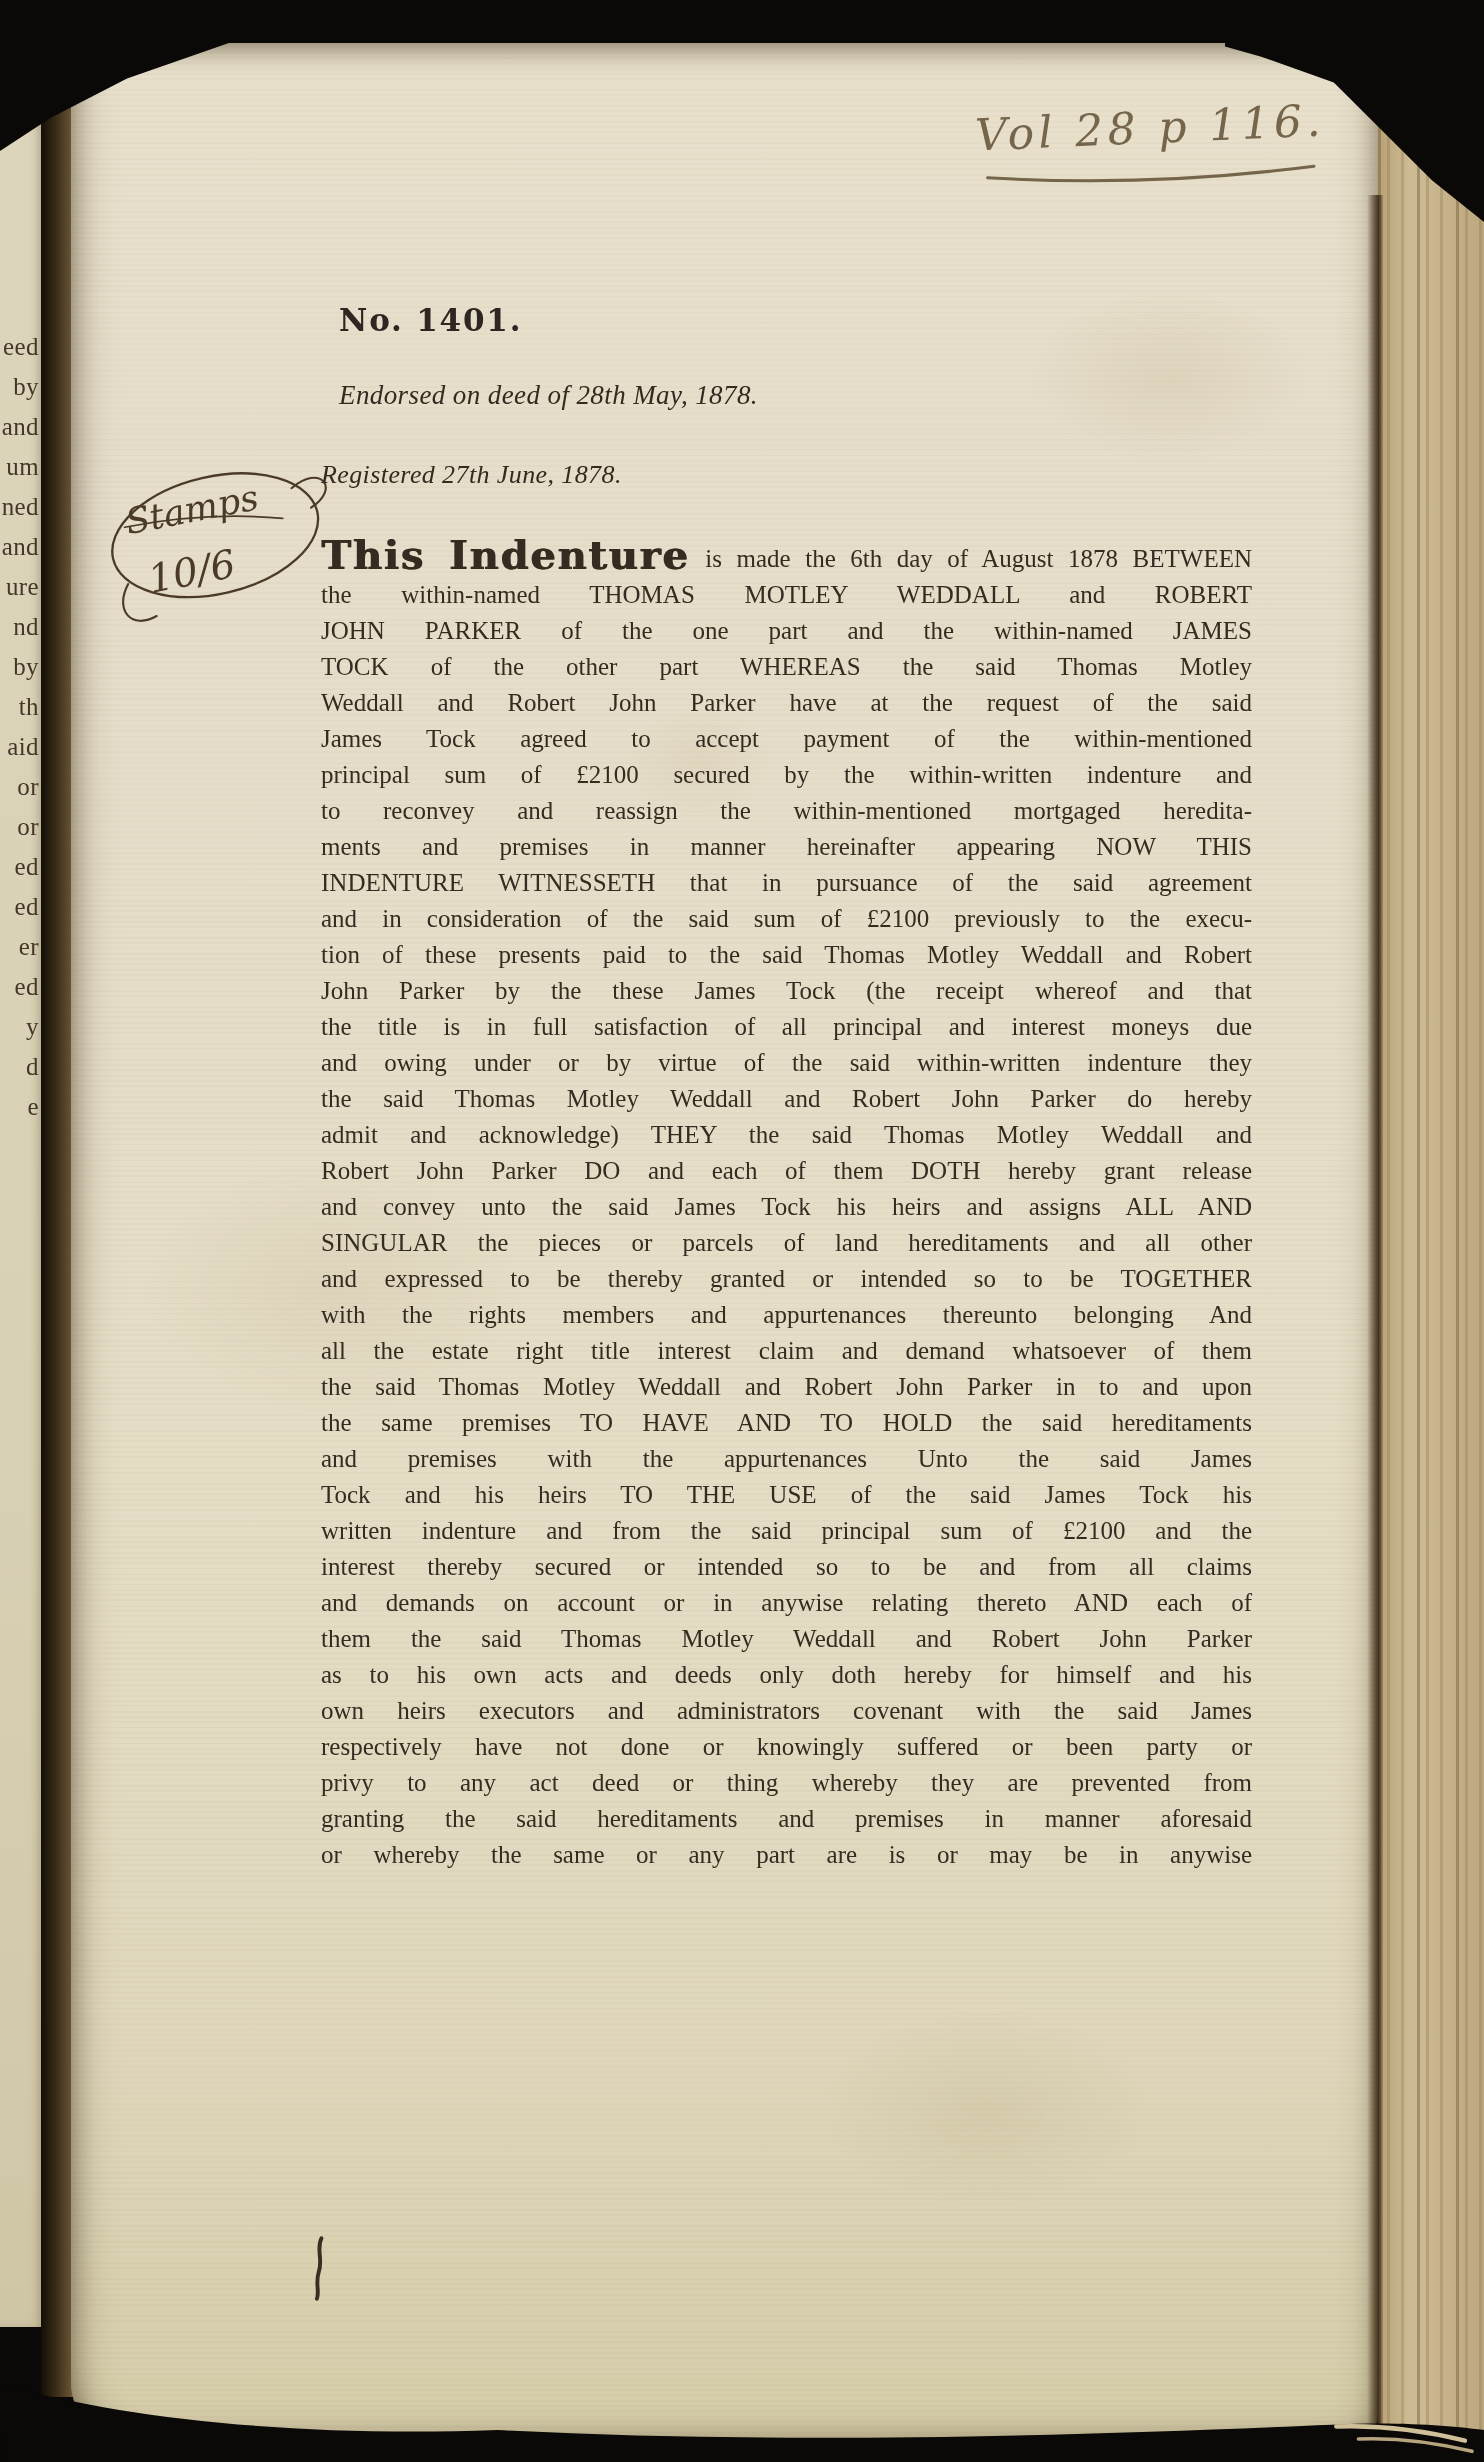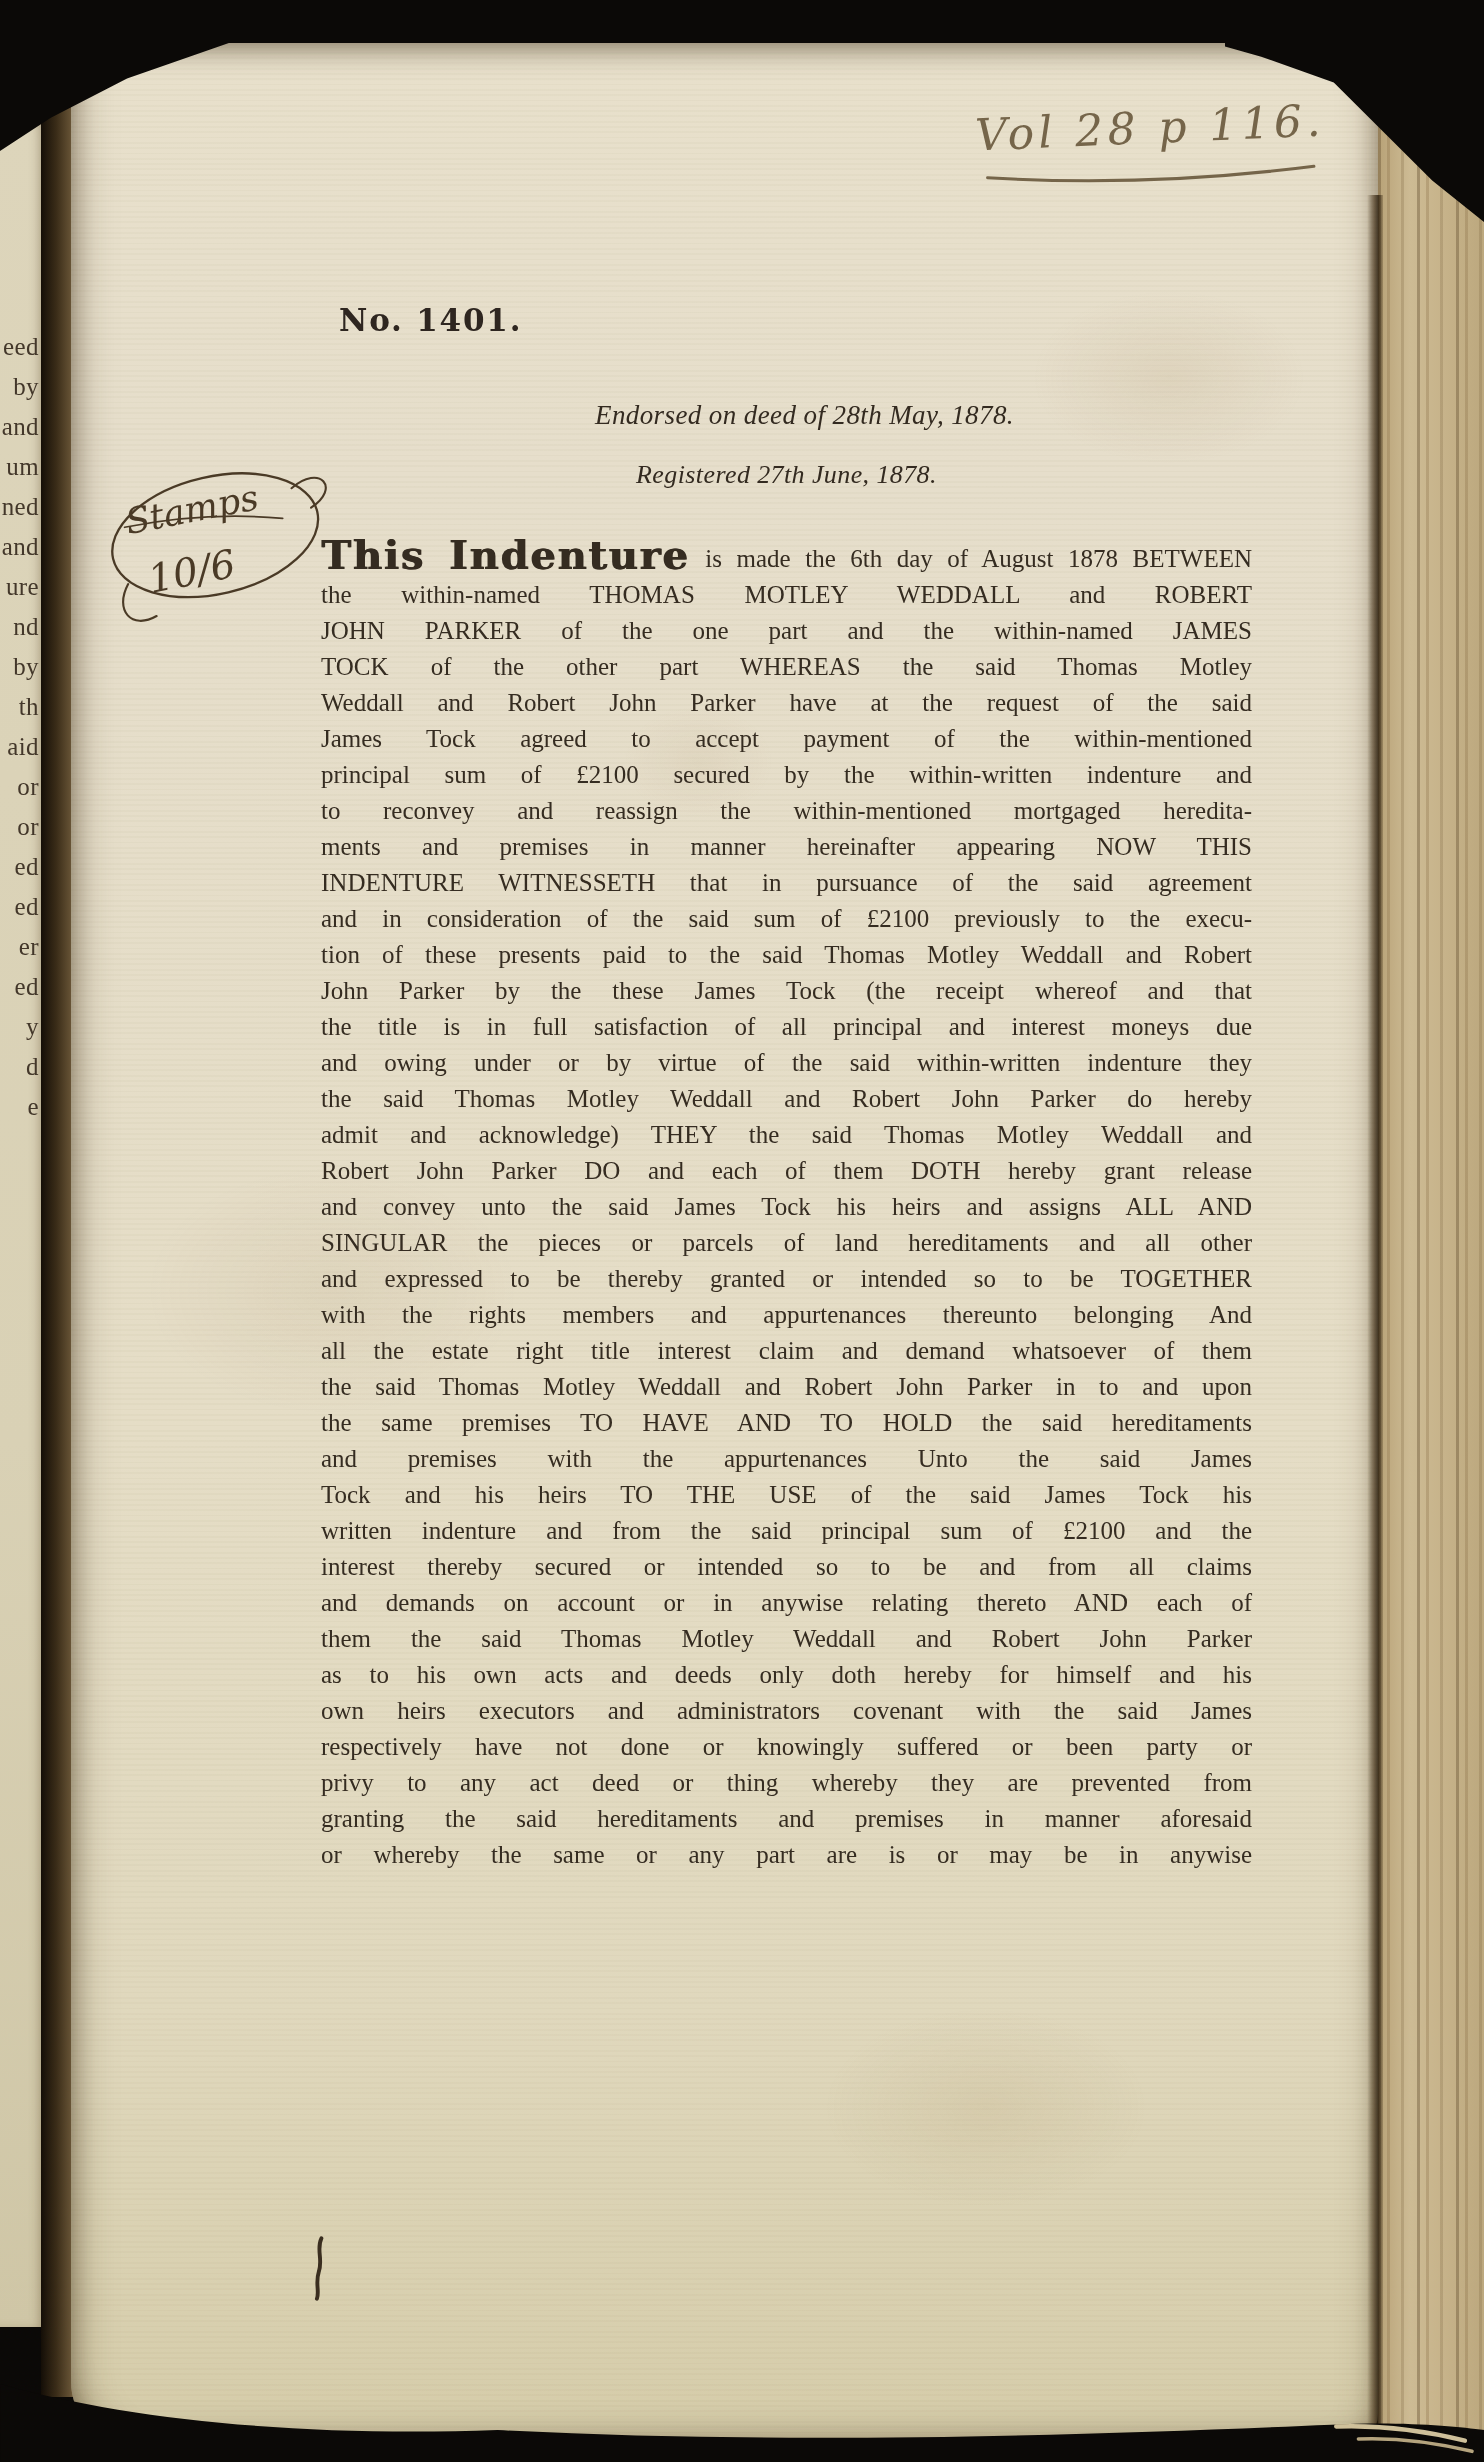--- a/index.html
+++ b/index.html
@@ -88,25 +88,25 @@
   .stamp-svg { position:absolute; left:82px; top:442px; }
   .stamp-text { font-style:italic; fill:#4a3a26; font-family:"DejaVu Serif",serif; }
 
   
   .doc-number {
     position:absolute; left:339px; top:302px;
     color:#2e2620; font-weight:bold; font-size:31px; letter-spacing:1.8px;
     font-family:"DejaVu Serif","Liberation Serif",serif;
   }
   .endorsed-line {
-    position:absolute; left:321px; top:380px; width:931px; text-align:center;
-    color:#332a20; font-style:italic; font-size:27px; letter-spacing:0.4px; padding-left:18px;margin-top:20px;
+    position:absolute; left:321px; top:380px; width:931px; 
+    color:#332a20; font-style:italic; font-size:27px; letter-spacing:0.4px; padding-left:18px;
   }
   .registered-line {
-    position:absolute; left:321px; top:460px; width:931px; text-align:center;
+    position:absolute; left:321px; top:460px; width:931px; 
     color:#332a20; font-style:italic; font-size:26px; letter-spacing:0.4px;
   }
 
   
   .body-text {
     position:absolute; left:321px; top:529px; width:931px;
     color:#352c21; font-size:25px; word-spacing:1.8px;
   }
   .body-line { height:36px; line-height:36px; text-align:justify; text-align-last:justify; }
   .body-line.first { height:48px; line-height:48px; }

